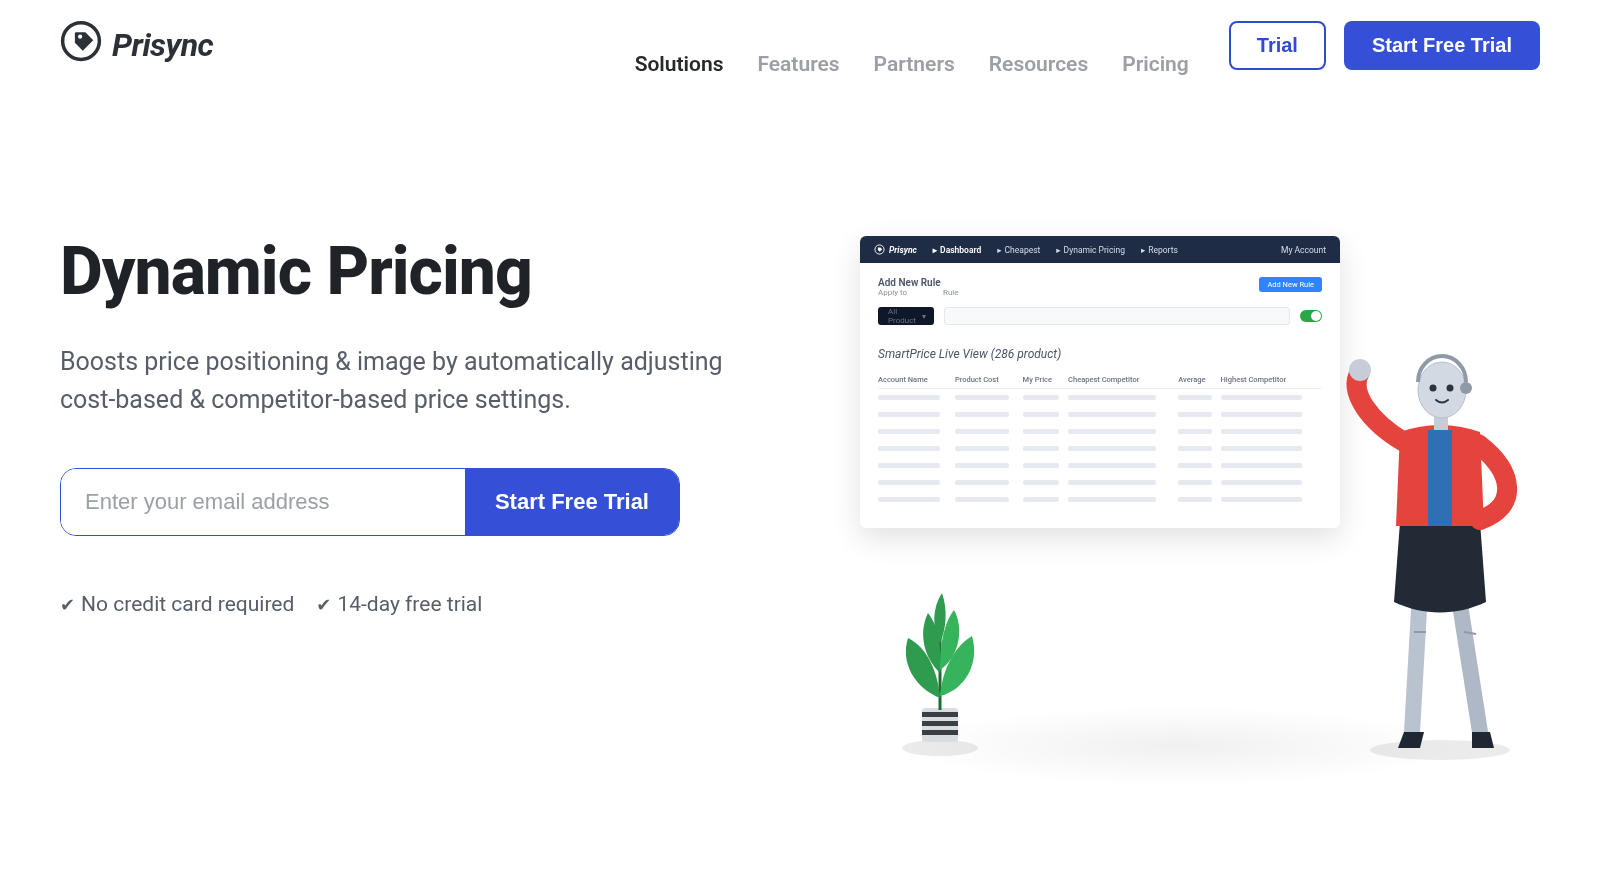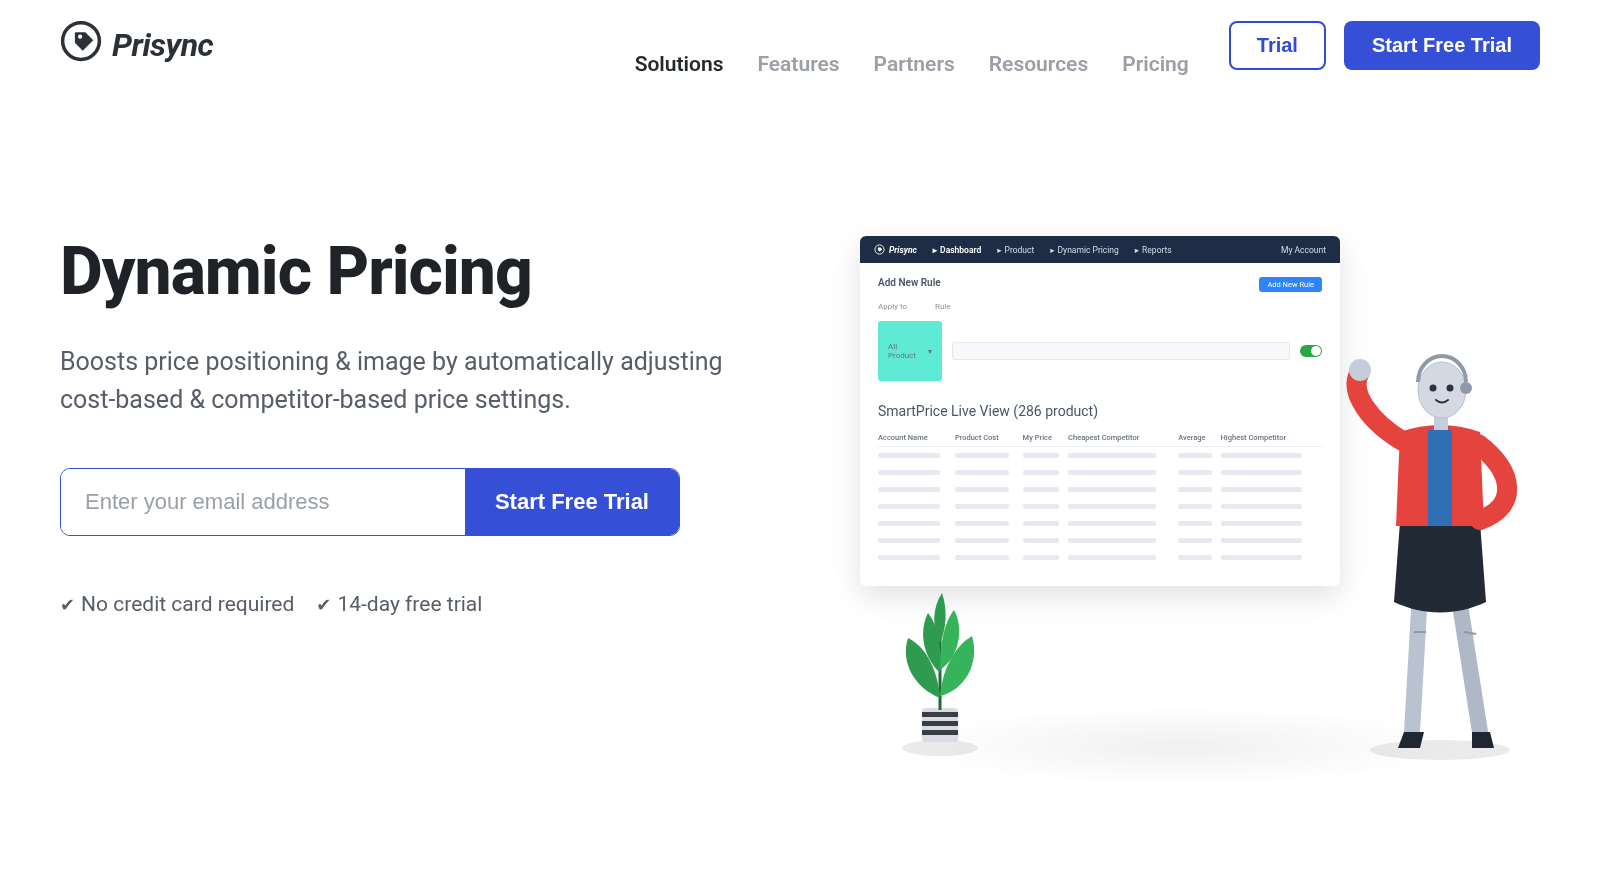--- a/index.html
+++ b/index.html
@@ -83,21 +83,21 @@
     font-size: 25px;
     line-height: 1.5;
     color: #575e68;
     margin-bottom: 50px;
     max-width: 680px;
   }
   .signup {
     display: flex;
     width: 620px;
     border: 1.5px solid #3550d6;
-    border-radius: 10px;
+    border-radius: 16px;
     overflow: hidden;
     margin-bottom: 56px;
   }
   .signup input {
     flex: 1;
     border: none;
     outline: none;
     font-size: 22px;
     padding: 20px 24px;
     color: #24292e;
@@ -158,33 +158,33 @@
   .dash-bar .brand svg{width:11px;height:11px;}
   .dash-bar .tab { display:flex; align-items:center; gap:3px;}
   .dash-bar .tab.on { color:#fff; font-weight:600;}
   .dash-bar .spacer{flex:1;}
   .dash-body { padding: 14px 18px 20px; }
   .dash-h { font-size:10px; color:#4a5568; font-weight:600; }
   .dash-btn-blue{
     float:right; background:#2f84ff; color:#fff;
     font-size:7.5px; padding:3px 8px; border-radius:3px;
   }
-  .field-row{display:flex; gap:28px; margin-top:14px; font-size:8px; color:#8a919b;}
+  .field-row{display:flex; gap:36px; font-size:8px; color:#8a919b;}
   .rule-row{
     display:flex; align-items:center; gap:10px; margin-top:10px;
   }
   .chip{
-    background:#5eead4; border-radius:3px; padding:21px 10px;
+    background:#0f172a; border-radius:3px; padding:0 10px;
     font-size:8px; color:#6b7280; display:flex; align-items:center; gap:6px;
-    width:64px;
+    width:56px;
   }
   .long-input{flex:1; height:18px; background:#f8f9fb; border:1px solid #e5e8ee; border-radius:3px;}
   .toggle{width:22px;height:12px;border-radius:6px;background:#28a745;position:relative;}
   .toggle::after{content:"";position:absolute;right:1px;top:1px;width:10px;height:10px;border-radius:50%;background:#fff;}
-  .live-h{font-size:14px;color:#4a5568;margin-top:22px;}
+  .live-h{font-size:12px;color:#4a5568;margin-top:22px;font-style:italic;}
   table.mini{width:100%;margin-top:10px;border-collapse:collapse;font-size:7.5px;}
   table.mini th{color:#6b7280;text-align:left;font-weight:500;padding:4px 0;border-bottom:1px solid #eceff3;}
   table.mini td{padding:6px 0;}
   .skeleton{height:5px;background:#e6e9ef;border-radius:2px;width:80%;}
 
   
   .plant{position:absolute; bottom:-6px; left:60px;}
   .plant svg{width:120px;height:180px;}
 
   
@@ -244,21 +244,21 @@
     <div class="dash">
       <div class="dash-bar">
         <span class="brand">
           <svg viewBox="0 0 48 48">
               <circle cx="24" cy="24" r="20" stroke="#fff" stroke-width="4" fill="none"></circle>
               <path d="M18 15h10l8 8-11 11-8-8V16z" fill="#fff"></path>
             </svg>
           <span>Prisync</span>
         </span>
         <span class="tab on">▸ <span>Dashboard</span></span>
-        <span class="tab">▸ <span>Product</span></span>
+        <span class="tab">▸ <span>Cheapest</span></span>
         <span class="tab">▸ <span>Dynamic Pricing</span></span>
         <span class="tab">▸ <span>Reports</span></span>
         <span class="spacer"></span>
         <span>My Account</span>
       </div>
 
       <div class="dash-body">
         <span class="dash-btn-blue">Add New Rule</span>
         <div class="dash-h">Add New Rule</div>
 

